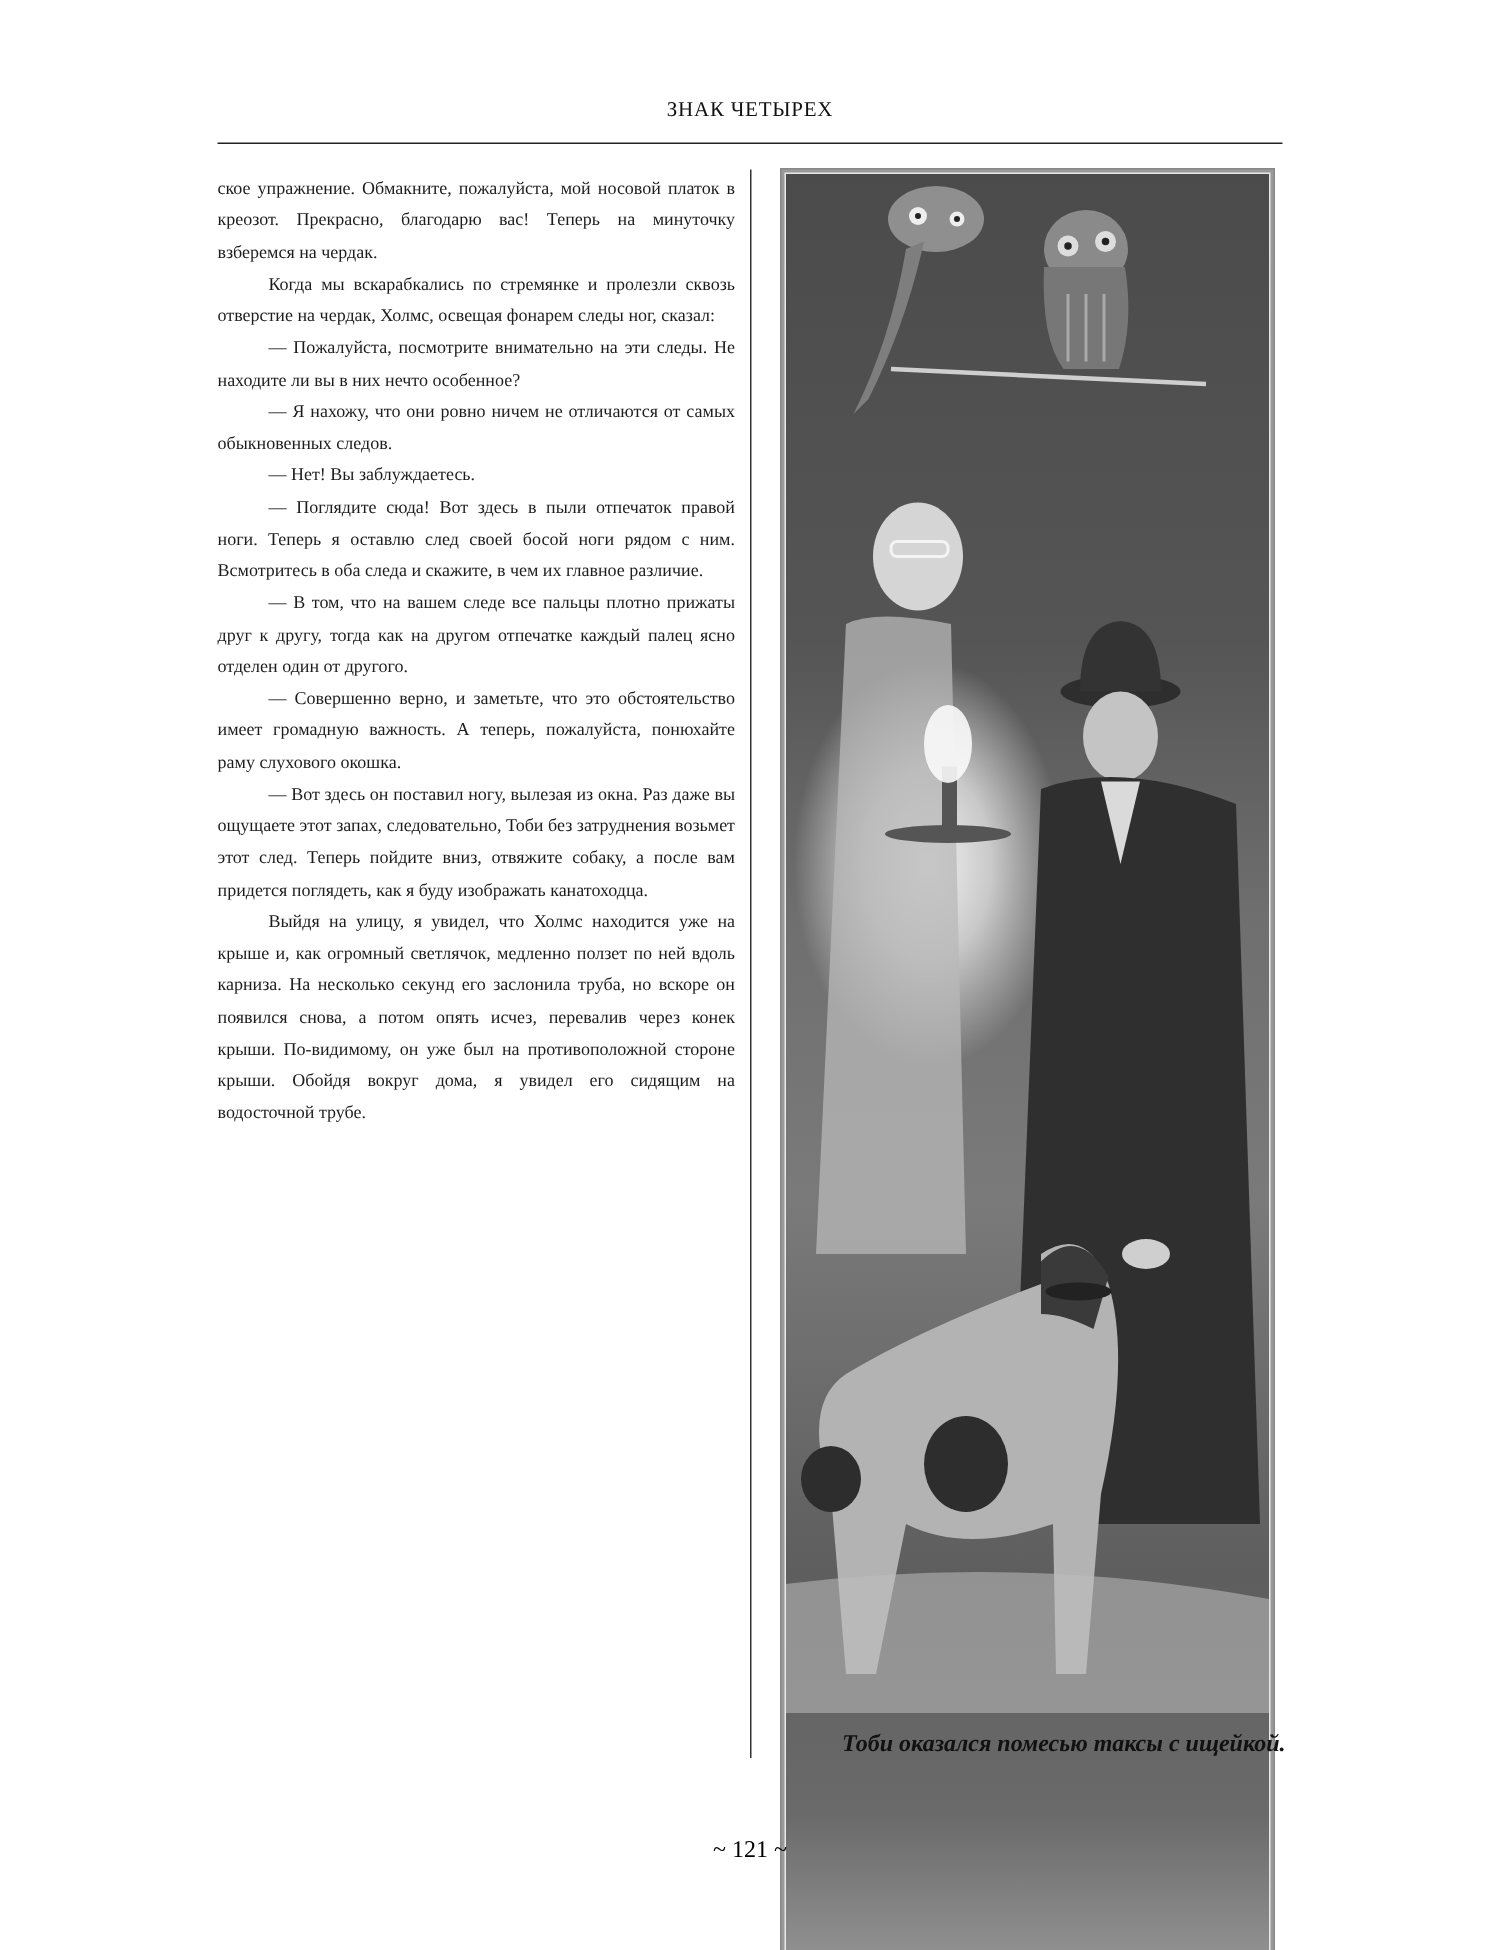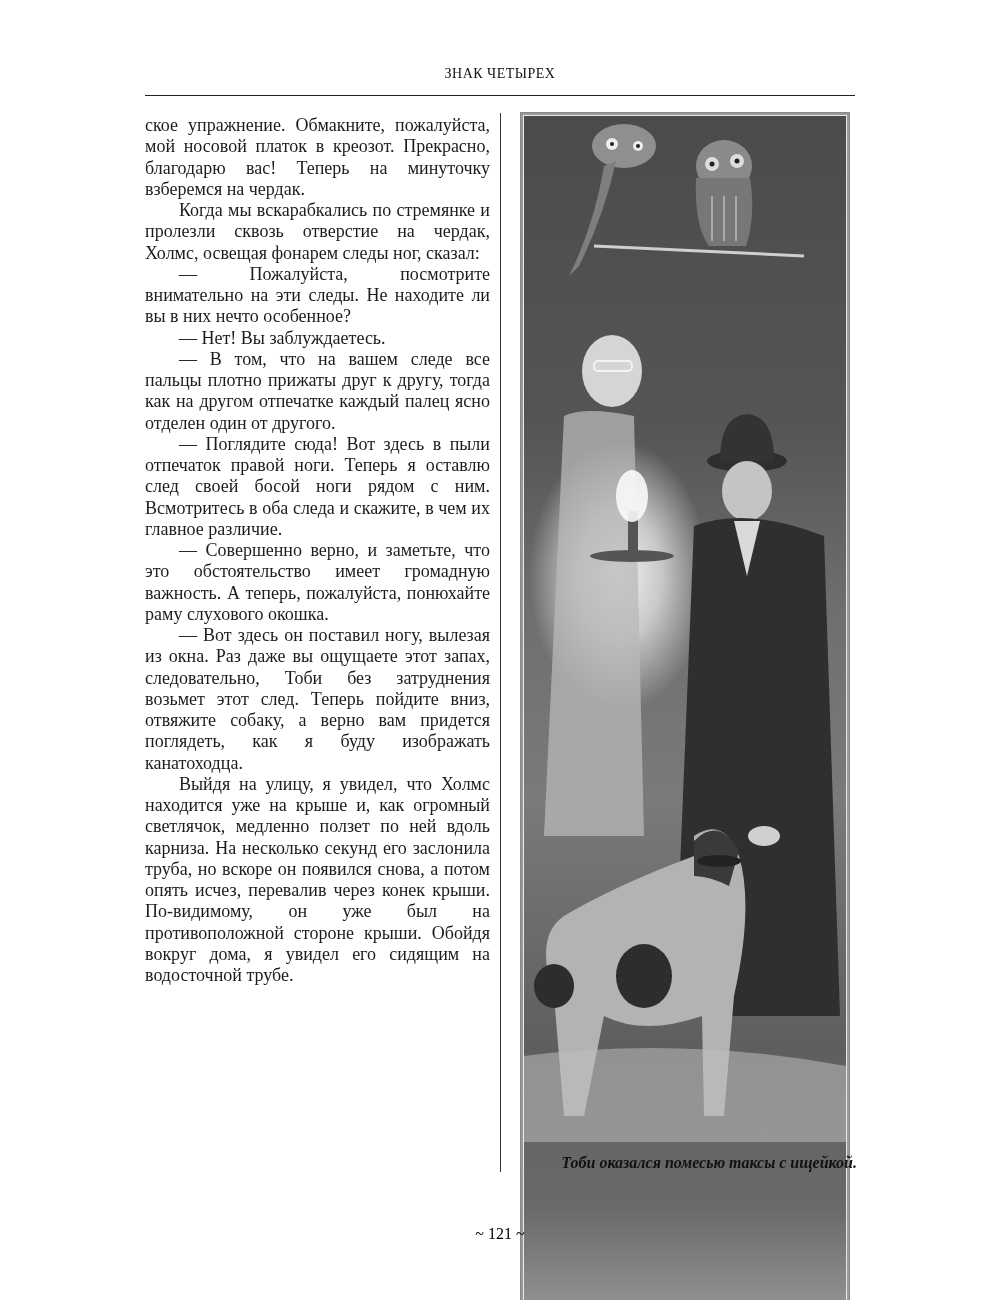--- a/index.html
+++ b/index.html
@@ -6,21 +6,21 @@
   body { width: 1000px; height: 1300px; position: relative; overflow: hidden;
          font-family: "Liberation Serif", "DejaVu Serif", serif; color: #1a1a1a; }
 
   .running-head { position: absolute; left: 145px; top: 66px; width: 710px;
                   text-align: center; font-weight: normal; font-size: 14px; letter-spacing: 0.5px;
                   font-family: "Liberation Serif", serif; color: #111; }
   .head-rule { position: absolute; left: 145px; top: 95px; width: 710px; height: 0;
                border-top: 1.6px solid #222; }
 
   .text-col { position: absolute; left: 145px; top: 115px; width: 345px;
-              font-size: 18px; line-height: 21.25px; text-align: justify;
+              font-size: 12px; line-height: 21.25px; text-align: justify;
               font-family: "Liberation Serif", serif; color: #1c1c1c; }
   .text-col p { margin: 0; text-indent: 34px; text-align: justify; text-align-last: left; }
   .text-col p.cont { text-indent: 0; }
 
   .col-divider { position: absolute; left: 500px; top: 113px; width: 0; height: 1059px;
                  border-left: 1.4px solid #333; }
 
   .figure { position: absolute; left: 520px; top: 112px; width: 330px; height: 1251px; }
   .figure-frame { position: absolute; inset: 0; border: 1px solid #888;
                   background: #9a9a9a; padding: 3px; box-sizing: border-box; }
@@ -42,25 +42,26 @@
 </head>
 <body>
 
 <div class="running-head">ЗНАК ЧЕТЫРЕХ</div>
 <div class="head-rule"></div>
 
 <div class="text-col">
   <p class="cont">ское упражнение. Обмакните, пожалуйста, мой носовой платок в креозот. Прекрасно, благодарю вас! Теперь на минуточку взберемся на чердак.</p>
   <p>Когда мы вскарабкались по стремянке и пролезли сквозь отверстие на чердак, Холмс, освещая фонарем следы ног, сказал:</p>
   <p>— Пожалуйста, посмотрите внимательно на эти следы. Не находите ли вы в них нечто особенное?</p>
+  <p>— Я нахожу, что они ровно ничем не отличаются от самых обыкновенных следов.</p>
   <p>— Нет! Вы заблуждаетесь.</p>
+  <p>— Поглядите сюда! Вот здесь в пыли отпечаток правой ноги. Теперь я оставлю след своей босой ноги рядом с ним. Всмотритесь в оба следа и скажите, в чем их главное различие.</p>
   <p>— В том, что на вашем следе все пальцы плотно прижаты друг к другу, тогда как на другом отпечатке каждый палец ясно отделен один от другого.</p>
-  <p>— Поглядите сюда! Вот здесь в пыли отпечаток правой ноги. Теперь я оставлю след своей босой ноги рядом с ним. Всмотритесь в оба следа и скажите, в чем их главное различие.</p>
   <p>— Совершенно верно, и заметьте, что это обстоятельство имеет громадную важность. А теперь, пожалуйста, понюхайте раму слухового окошка.</p>
-  <p>— Вот здесь он поставил ногу, вылезая из окна. Раз даже вы ощущаете этот запах, следовательно, Тоби без затруднения возьмет этот след. Теперь пойдите вниз, отвяжите собаку, а верно вам придется поглядеть, как я буду изображать канатоходца.</p>
+  <p>— Вот здесь он поставил ногу, вылезая из окна. Раз даже вы ощущаете этот запах, следовательно, Тоби без затруднения возьмет этот след. Теперь пойдите вниз, отвяжите собаку, а после вам придется поглядеть, как я буду изображать канатоходца.</p>
   <p>Выйдя на улицу, я увидел, что Холмс находится уже на крыше и, как огромный светлячок, медленно ползет по ней вдоль карниза. На несколько секунд его заслонила труба, но вскоре он появился снова, а потом опять исчез, перевалив через конек крыши. По-видимому, он уже был на противоположной стороне крыши. Обойдя вокруг дома, я увидел его сидящим на водосточной трубе.</p>
 </div>
 
 <div class="col-divider"></div>
 
 <div class="figure">
   <div class="figure-frame"></div>
   <div class="figure-inner">
     <svg width="322" height="1026" viewBox="0 0 322 1026">
 

